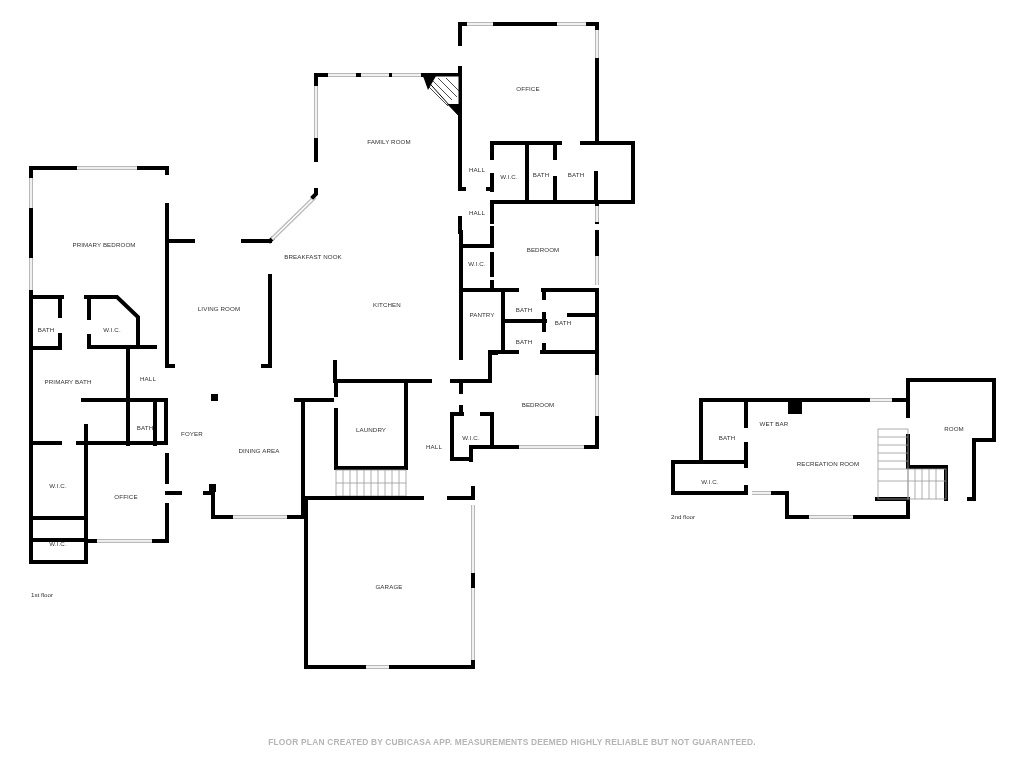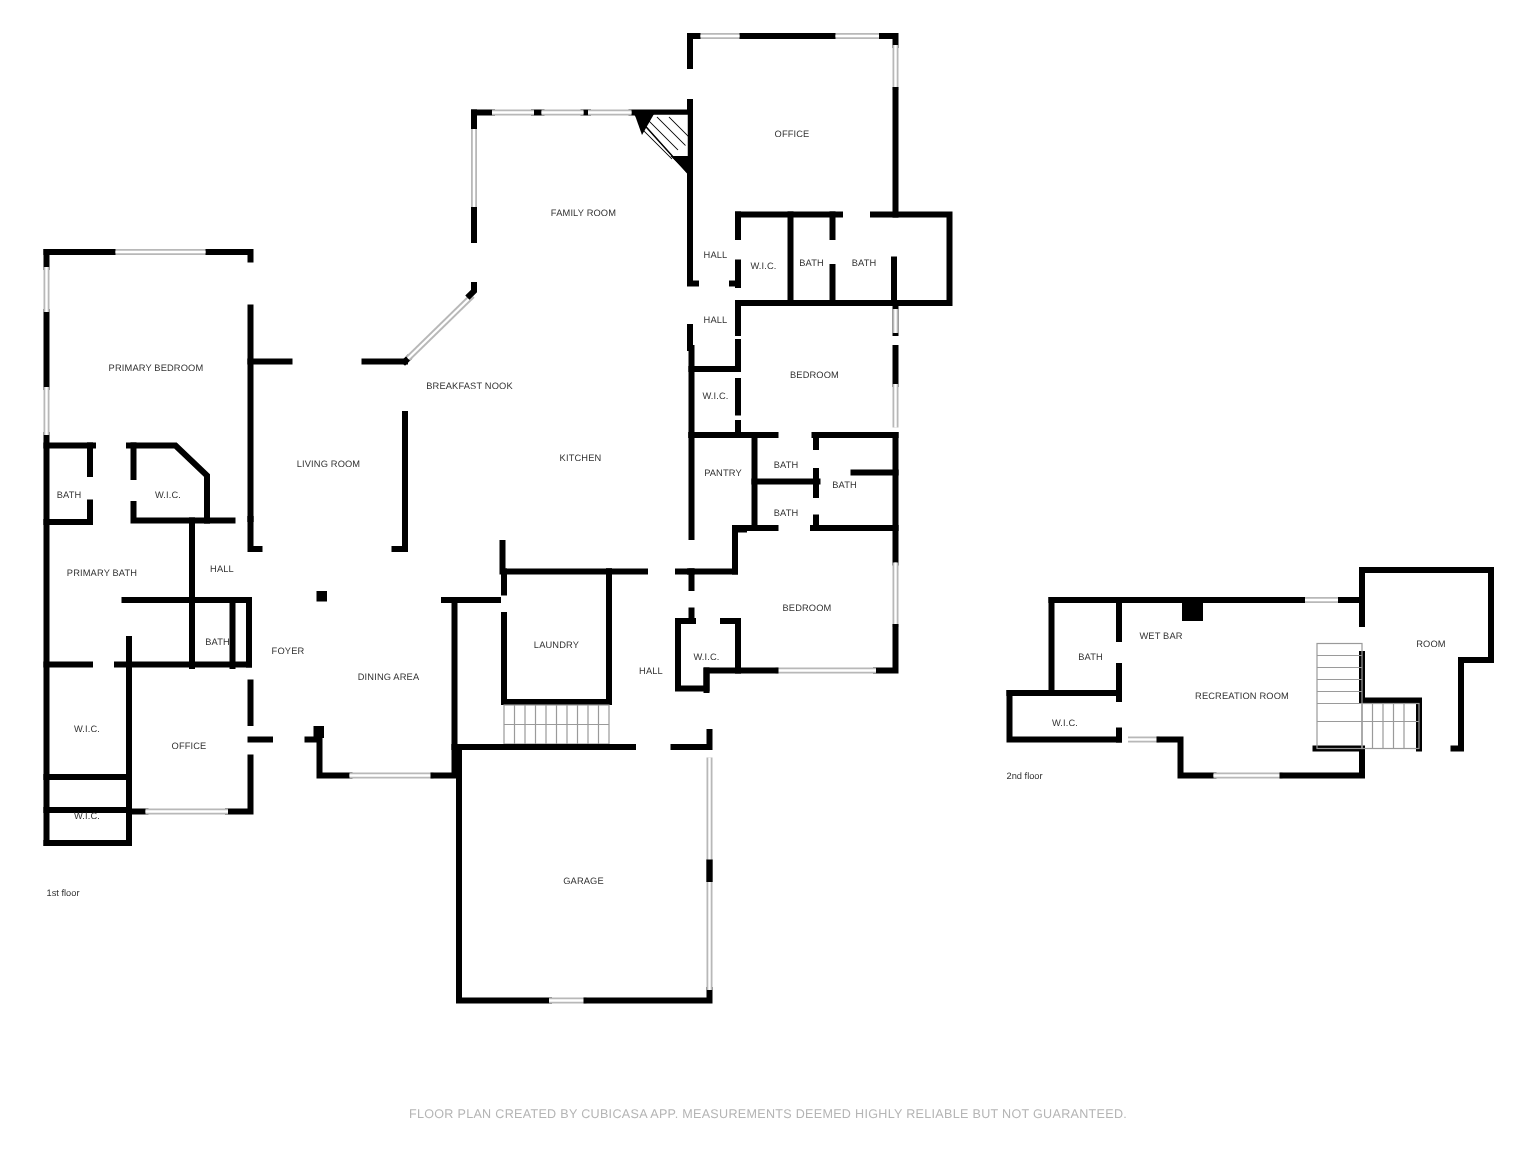--- a/index.html
+++ b/index.html
@@ -4,21 +4,21 @@
 <style>
   html, body { margin: 0; padding: 0; background: #ffffff; }
   body { width: 1024px; height: 768px; position: relative; overflow: hidden; font-family: "Liberation Sans", sans-serif; }
   svg { position: absolute; left: 0; top: 0; }
   .w { stroke: #000; stroke-width: 4; stroke-linecap: square; fill: none; }
   .win { stroke: #b8b8b8; stroke-width: 4; fill: none; }
   .winc { stroke: #fff; stroke-width: 1.6; fill: none; }
   .stair { stroke: #9a9a9a; stroke-width: 0.8; fill: none; }
   .lbl { font-family: "Liberation Sans", sans-serif; font-size: 6.2px; fill: #333; text-anchor: middle; letter-spacing: 0.1px; }
   .floor-lbl { font-family: "Liberation Sans", sans-serif; font-size: 6.2px; fill: #333; }
-  .footer { position: absolute; left: 0; width: 1024px; top: 737px; text-align: center; font-size: 8.4px; color: #b5b5b5; letter-spacing: 0.2px; }
+  .footer { position: absolute; left: 0; width: 1024px; top: 737px; text-align: center; font-size: 8.4px; color: #b5b5b5; letter-spacing: 0.2px; font-weight: bold; }
 </style>
 </head>
 <body>
 
 <svg width="1024" height="768" viewBox="0 0 1024 768">
 
   <g>
 
     <g>
       <path class="w" d="M31 168 L77 168"></path>

